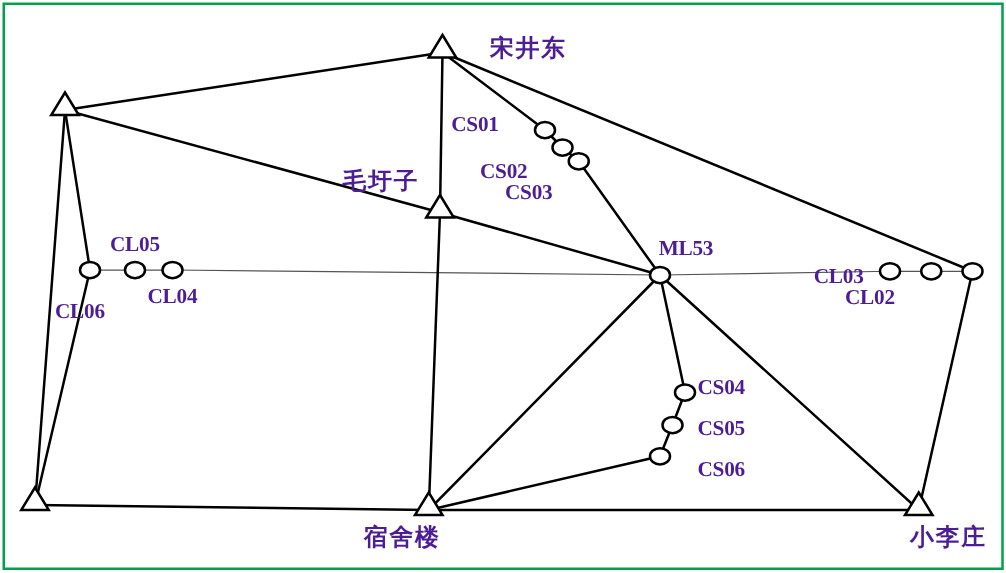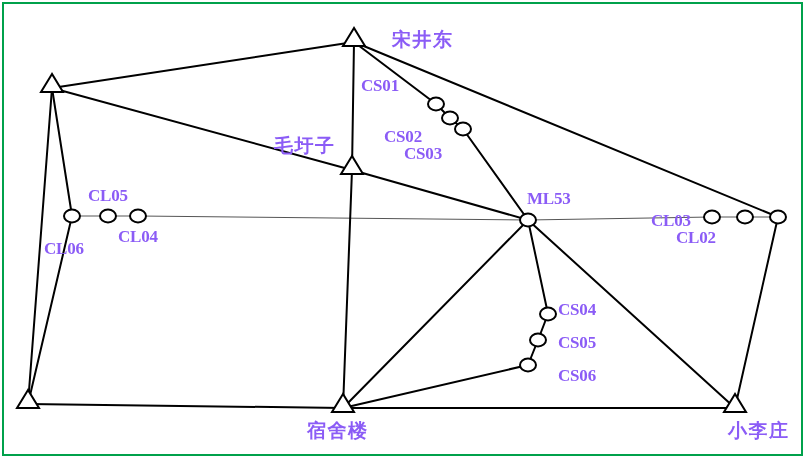--- a/index.html
+++ b/index.html
@@ -33,21 +33,21 @@
     position: absolute;
     left: 0;
     top: 0;
     width: 805px;
     height: 458px;
     display: block;
   }
   .lbl {
     position: absolute;
     white-space: nowrap;
-    color: #8b5cf6;
+    color: #4c1d95;
     line-height: 1;
   }
   .lbl-latin {
     font-family: "Liberation Serif", "DejaVu Serif", serif;
     font-weight: bold;
     font-size: 17px;
     letter-spacing: -0.2px;
   }
   .lbl-cjk {
     font-family: "DejaVu Sans", "Liberation Sans", sans-serif;
@@ -113,23 +113,23 @@
         <ellipse cx="778" cy="217" rx="8" ry="6.5" fill="#ffffff" stroke="#000000" stroke-width="2"></ellipse>
         <ellipse cx="548" cy="314" rx="8" ry="6.5" fill="#ffffff" stroke="#000000" stroke-width="2"></ellipse>
         <ellipse cx="538" cy="340" rx="8" ry="6.5" fill="#ffffff" stroke="#000000" stroke-width="2"></ellipse>
         <ellipse cx="528" cy="365" rx="8" ry="6.5" fill="#ffffff" stroke="#000000" stroke-width="2"></ellipse>
       </g>
   </svg>
 
   <div id="labels">
       <div class="lbl lbl-cjk" style="left: 392px; top: 30px;">宋井东</div>
       <div class="lbl lbl-cjk" style="left: 274px; top: 136px;">毛圩子</div>
-      <div class="lbl lbl-cjk" style="left: 307px; top: 421px;">宿舍楼</div>
+      <div class="lbl lbl-cjk" style="left: 291px; top: 421px;">宿舍楼</div>
       <div class="lbl lbl-cjk" style="left: 728px; top: 421px;">小李庄</div>
-      <div class="lbl lbl-latin" style="left: 361px; top: 77px;">CS01</div>
+      <div class="lbl lbl-latin" style="left: 361px; top: 91px;">CS01</div>
       <div class="lbl lbl-latin" style="left: 384px; top: 128px;">CS02</div>
       <div class="lbl lbl-latin" style="left: 404px; top: 145px;">CS03</div>
       <div class="lbl lbl-latin" style="left: 44px; top: 240px;">CL06</div>
       <div class="lbl lbl-latin" style="left: 88px; top: 187px;">CL05</div>
       <div class="lbl lbl-latin" style="left: 118px; top: 228px;">CL04</div>
       <div class="lbl lbl-latin" style="left: 527px; top: 190px;">ML53</div>
       <div class="lbl lbl-latin" style="left: 651px; top: 212px;">CL03</div>
       <div class="lbl lbl-latin" style="left: 676px; top: 229px;">CL02</div>
       <div class="lbl lbl-latin" style="left: 558px; top: 301px;">CS04</div>
       <div class="lbl lbl-latin" style="left: 558px; top: 334px;">CS05</div>

